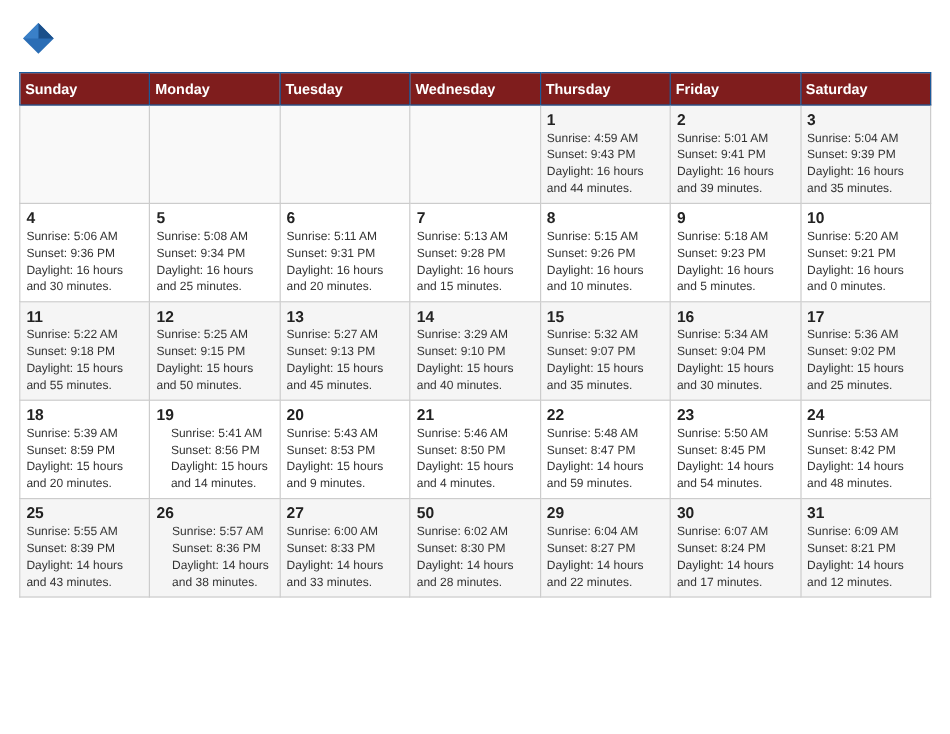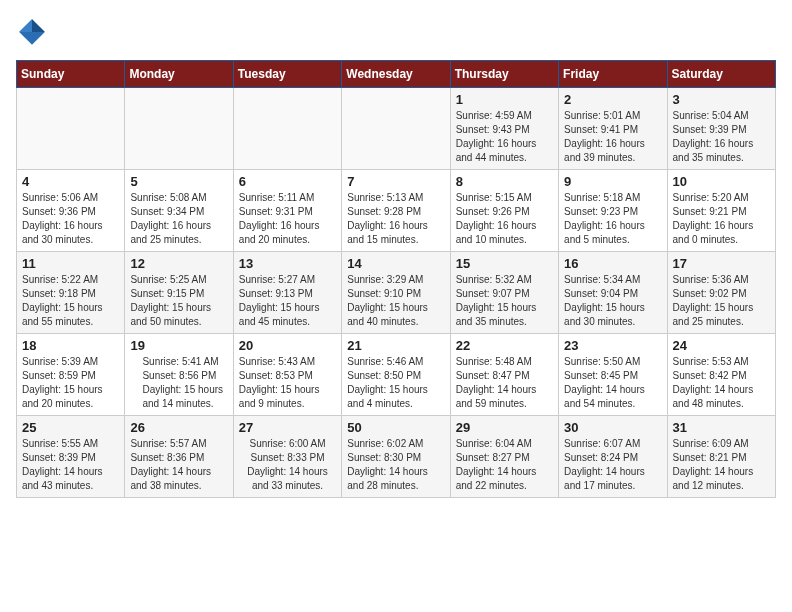--- a/index.html
+++ b/index.html
@@ -282,27 +282,27 @@
       </tr>
       <tr>
         <td>
           <span class="day-number">25</span>
           <div class="day-info" style="white-space: pre-line;">Sunrise: 5:55 AM
 Sunset: 8:39 PM
 Daylight: 14 hours and 43 minutes.</div>
         </td>
         <td>
           <span class="day-number">26</span>
-          <div class="day-info" style="white-space: pre-line;">Sunrise: 5:57 AM
+          <div class="day-info" style="white-space: pre-line; margin-left: 13px;">Sunrise: 5:57 AM
 Sunset: 8:36 PM
 Daylight: 14 hours and 38 minutes.</div>
         </td>
         <td>
           <span class="day-number">27</span>
-          <div class="day-info" style="white-space: pre-line; text-align: center;">Sunrise: 6:00 AM
+          <div class="day-info" style="white-space: pre-line;">Sunrise: 6:00 AM
 Sunset: 8:33 PM
 Daylight: 14 hours and 33 minutes.</div>
         </td>
         <td>
           <span class="day-number">50</span>
           <div class="day-info" style="white-space: pre-line;">Sunrise: 6:02 AM
 Sunset: 8:30 PM
 Daylight: 14 hours and 28 minutes.</div>
         </td>
         <td>

